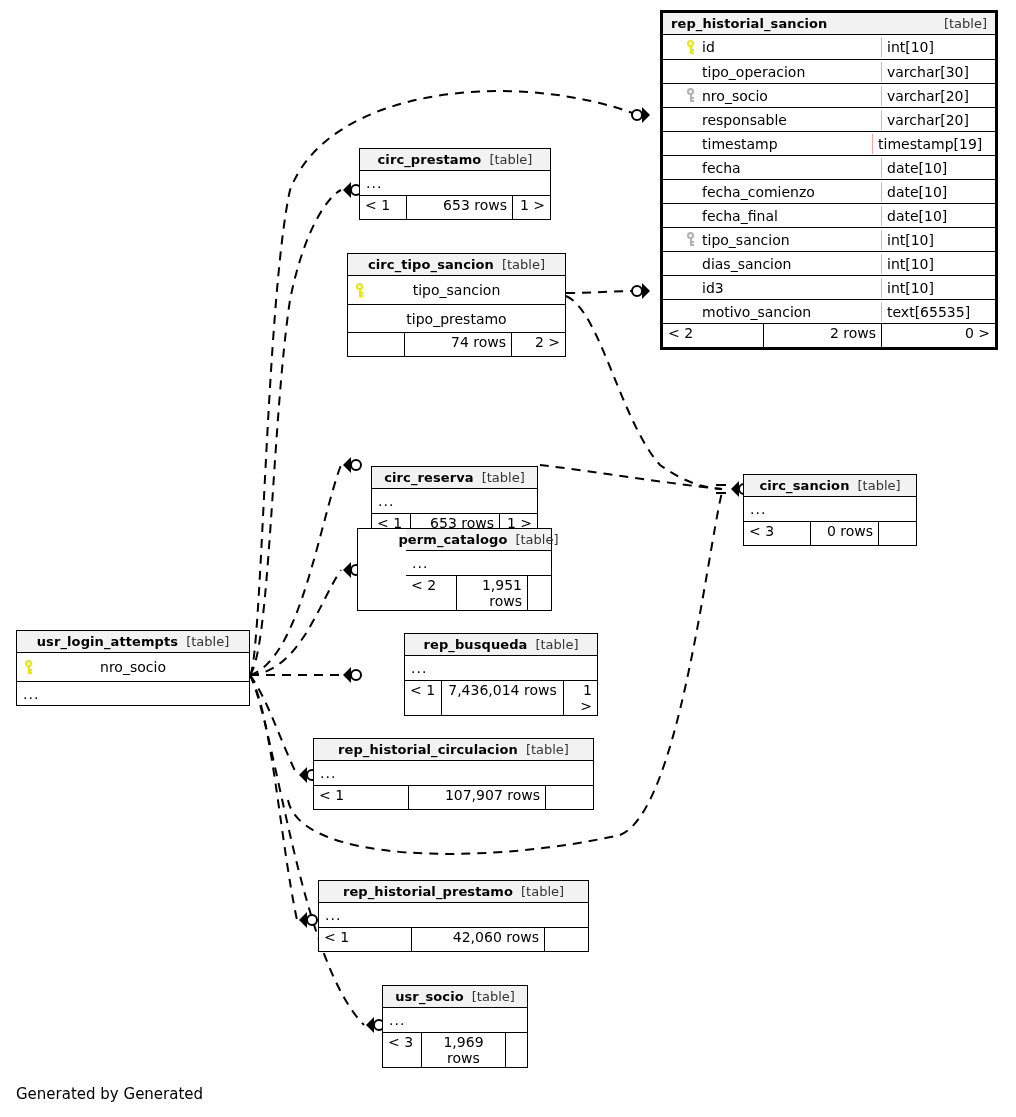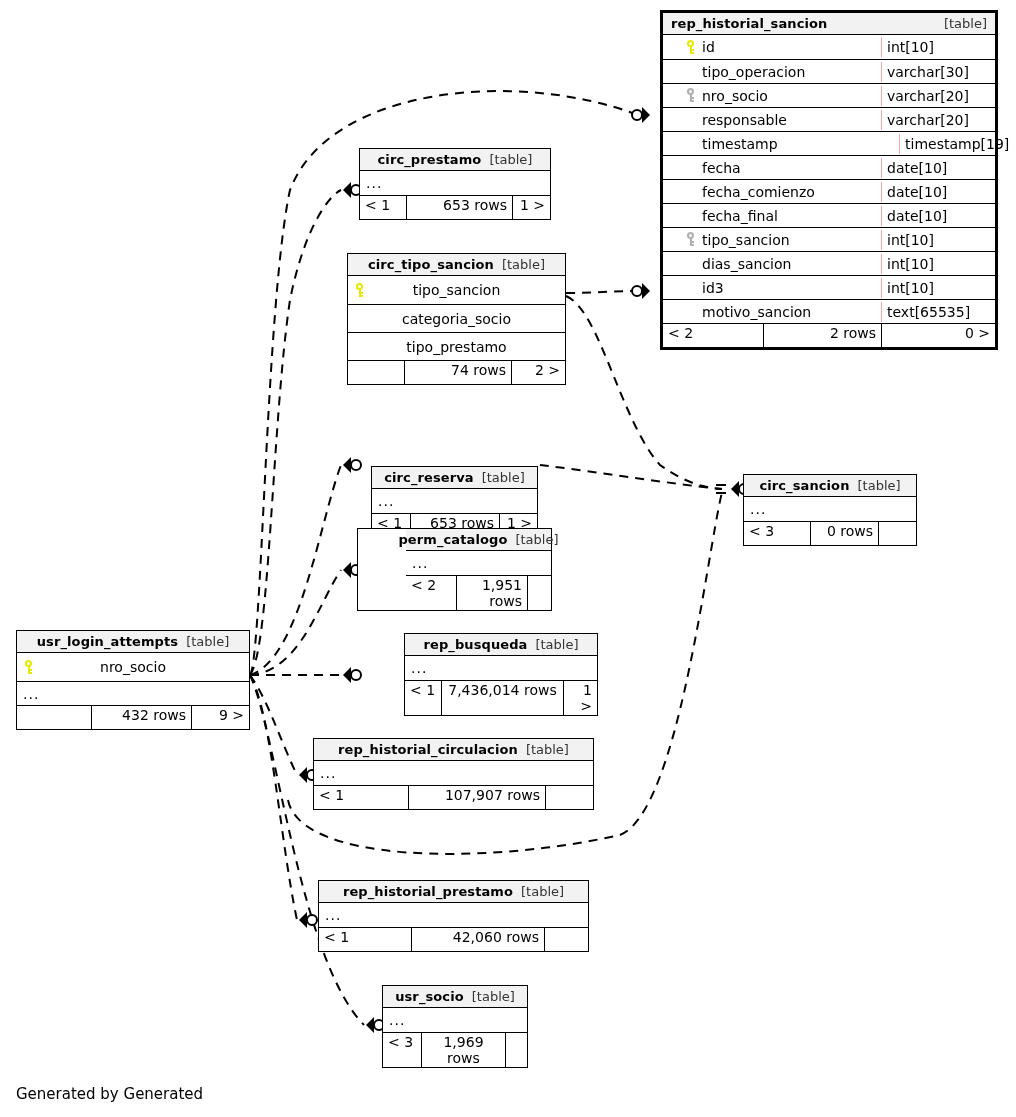--- a/index.html
+++ b/index.html
@@ -135,21 +135,21 @@
         <span class="keyico"></span>
         <span>responsable</span>
       </span>
       <span class="ctype" style="width:114px;">varchar[20]</span>
     </div>
     <div class="row">
       <span class="cname">
         <span class="keyico"></span>
         <span>timestamp</span>
       </span>
-      <span class="ctype" style="width:96px;">timestamp[19]</span>
+      <span class="ctype" style="width:123px;">timestamp[19]</span>
     </div>
     <div class="row">
       <span class="cname">
         <span class="keyico"></span>
         <span>fecha</span>
       </span>
       <span class="ctype" style="width:114px;">date[10]</span>
     </div>
     <div class="row">
       <span class="cname">
@@ -230,25 +230,20 @@
       <span class="cname ctr" style="position:relative;">
         <span class="keyico key-pk" style="position:absolute;left:6px;">
             <i class="head"></i>
             <i class="shaft"></i>
             <i class="b1"></i>
             <i class="b2"></i>
           </span>
         <span>tipo_sancion</span>
       </span>
     </div>
-    <div class="row" style="min-height:28px;">
-      <span class="cname ctr">
-        <span>categoria_socio</span>
-      </span>
-    </div>
     <div class="row" style="min-height:28px;justify-content:center;">
       <span class="cname ctr">
         <span>tipo_prestamo</span>
       </span>
     </div>
     <div class="foot">
       <span class="fl" style="width:56px;"></span>
       <span class="fc">74 rows</span>
       <span class="fr" style="width:54px;">2 &gt;</span>
     </div>
@@ -311,25 +306,20 @@
             <i class="shaft"></i>
             <i class="b1"></i>
             <i class="b2"></i>
           </span>
         <span>nro_socio</span>
       </span>
     </div>
     <div class="row">
       <span class="ellipsis">...</span>
     </div>
-    <div class="foot">
-      <span class="fl" style="width:74px;"></span>
-      <span class="fc">432 rows</span>
-      <span class="fr" style="width:58px;">9 &gt;</span>
-    </div>
   </div>
 
   <div class="tbl" style="left:313px;top:738px;width:281px;">
     <div class="thead">
       <span class="tname">rep_historial_circulacion</span>
       <span class="ttag">[table]</span>
     </div>
     <div class="row" style="border-top:none;">
       <span class="ellipsis">...</span>
     </div>

